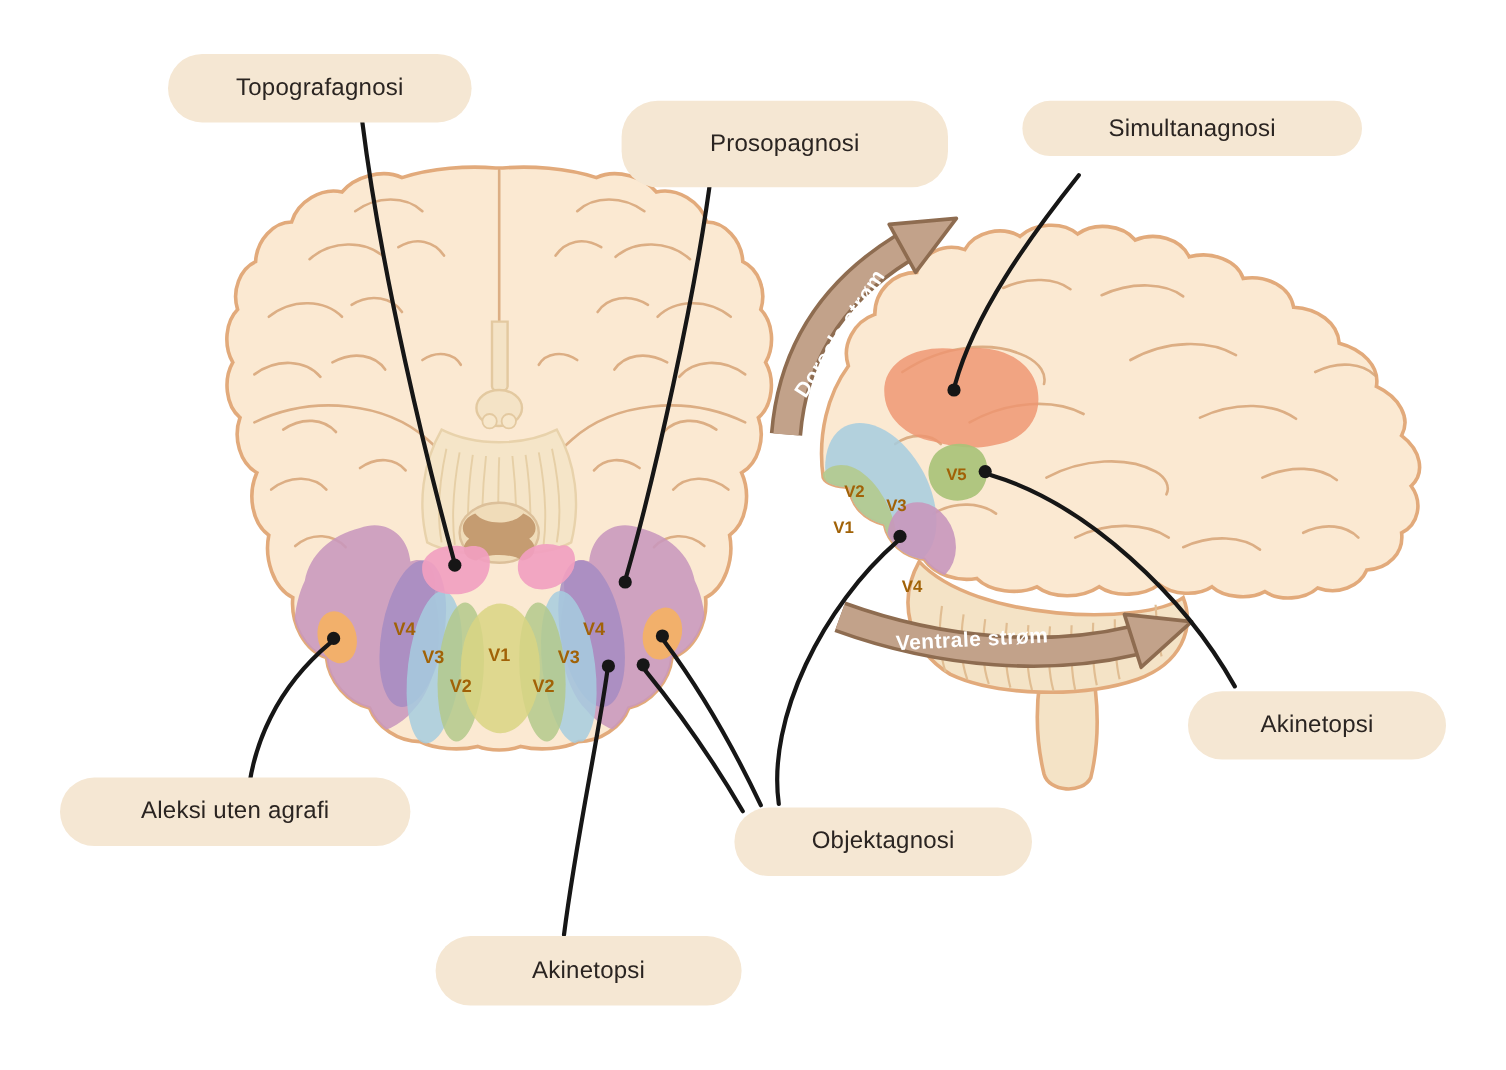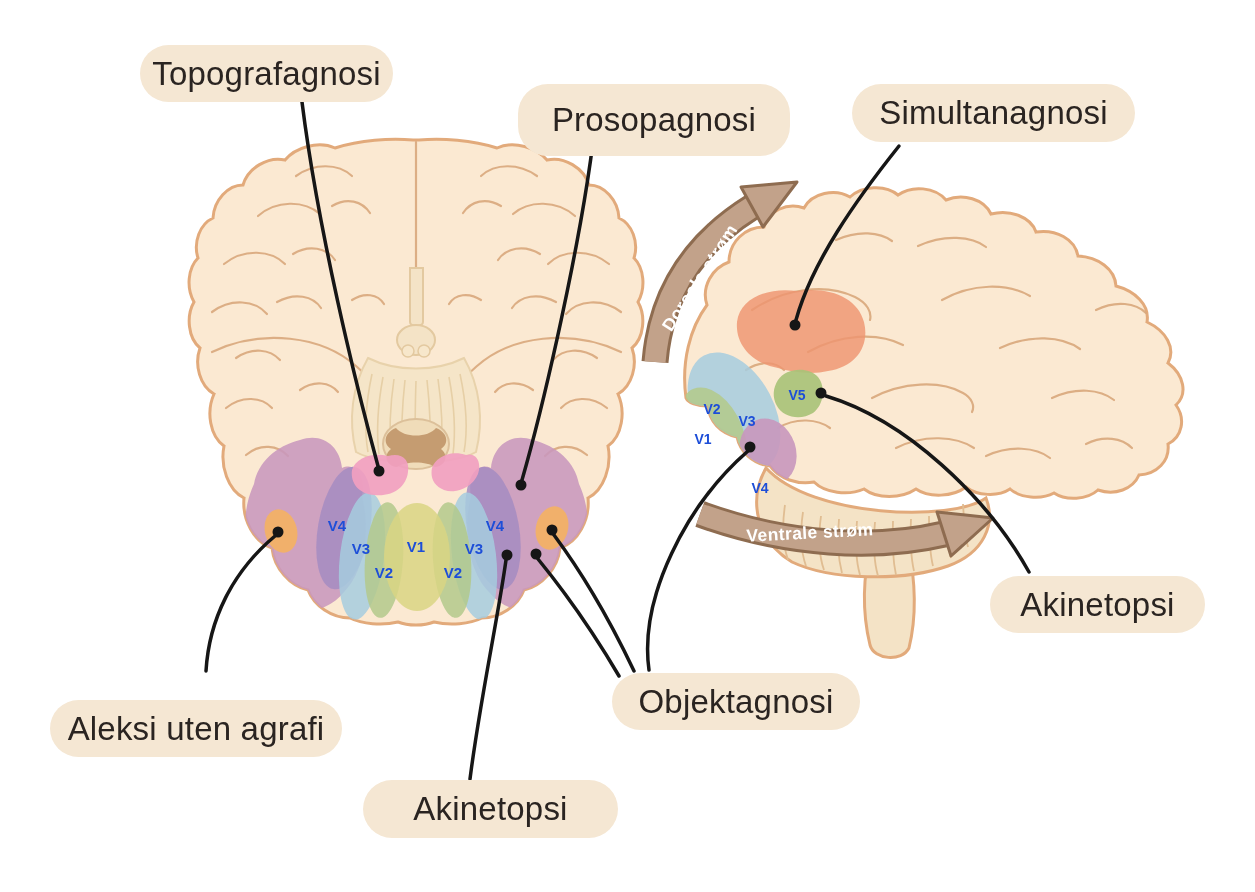--- a/index.html
+++ b/index.html
@@ -1,25 +1,25 @@
 <!DOCTYPE html>
 <html style="--c-canvas-bg: #ffffff; --c-pill-bg: #f5e7d3; --c-pill-text: #2a2421; --c-brain-fill: #fbe9d2; --c-brain-outline: #e2aa7b; --c-gyri: #d9a87c; --c-midline-fill: #f4e3c6; --c-midline-stroke: #e3c9a0; --c-fan-stripe: #e6cfa6; --c-butterfly: #c59c71; --c-v1: #d9d584; --c-v2: #b3c98c; --c-v3: #a6cddf; --c-v4: #a38bc2; --c-v5: #a9c278; --c-mauve: #c897bd; --c-pink: #f1a0c0; --c-orange-spot: #f3b166; --c-simultan-orange: #ee9570; --c-arrow-fill: #c2a28a; --c-arrow-stroke: #8e6c50; --c-arrow-text: #ffffff; --c-pointer-line: #161616;"><head>
 <meta charset="utf-8">
 <style>
   html,body{margin:0;padding:0;background:#fff;font-family:"Liberation Sans",sans-serif;}
   #stage{position:relative;width:1255px;height:892px;background:var(--c-canvas-bg,#ffffff);overflow:hidden;}
   #art{position:absolute;left:0;top:0;}
   .pill{
     position:absolute;display:flex;align-items:center;justify-content:center;
     background:var(--c-pill-bg,#f5e7d3);color:var(--c-pill-text,#2a2421);
-    border-radius:30px;font-size:33px;font-weight:400;letter-spacing:.2px;white-space:nowrap;
+    border-radius:30px;font-size:20px;font-weight:400;letter-spacing:.2px;white-space:nowrap;
   }
   .vlabel{
     position:absolute;transform:translate(-50%,-50%);
-    font-size:15px;font-weight:700;color:#1d4ed8;white-space:nowrap;
+    font-size:15px;font-weight:700;color:#a16207;white-space:nowrap;
   }
   .vlabel.small{font-size:14px;}
   .stream-text{
     position:absolute;color:var(--c-arrow-text,#fff);font-size:17.5px;font-weight:700;
     letter-spacing:.4px;white-space:nowrap;
   }
   .stream-text.dorsal{left:700px;top:278px;transform:translate(-50%,-50%) rotate(-57deg);}
   .stream-text.ventral{left:810px;top:533px;transform:translate(-50%,-50%) rotate(-3deg);}
 </style>
 </head>
@@ -172,22 +172,22 @@
     <circle cx="507" cy="555" r="5.5"></circle>
     <circle cx="536" cy="554" r="5.5"></circle>
     <circle cx="552" cy="530" r="5.5"></circle>
     <circle cx="750" cy="447" r="5.5"></circle>
     <circle cx="821" cy="393" r="5.5"></circle>
   </g>
 </svg>
 
 <div class="pill" style="left:140px;top:45px;width:253px;height:57px">Topografagnosi</div>
 <div class="pill" style="left:518px;top:84px;width:272px;height:72px">Prosopagnosi</div>
-<div class="pill" style="left:852px;top:84px;width:283px;height:58px">Simultanagnosi</div>
-<div class="pill" style="left:50px;top:700px;width:292px;height:57px">Aleksi uten agrafi</div>
+<div class="pill" style="left:852px;top:84px;width:283px;height:46px">Simultanagnosi</div>
+<div class="pill" style="left:50px;top:648px;width:292px;height:57px">Aleksi uten agrafi</div>
 <div class="pill" style="left:363px;top:780px;width:255px;height:58px">Akinetopsi</div>
 <div class="pill" style="left:612px;top:673px;width:248px;height:57px">Objektagnosi</div>
 <div class="pill" style="left:990px;top:576px;width:215px;height:57px">Akinetopsi</div>
 
 <div class="vlabel" style="left:337px;top:525px">V4</div>
 <div class="vlabel" style="left:361px;top:548px">V3</div>
 <div class="vlabel" style="left:384px;top:572px">V2</div>
 <div class="vlabel" style="left:416px;top:546px">V1</div>
 <div class="vlabel" style="left:453px;top:572px">V2</div>
 <div class="vlabel" style="left:474px;top:548px">V3</div>

